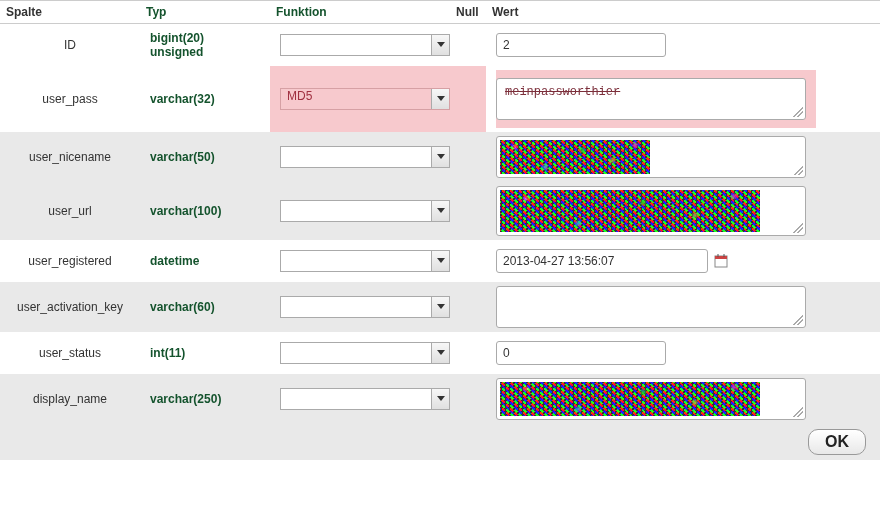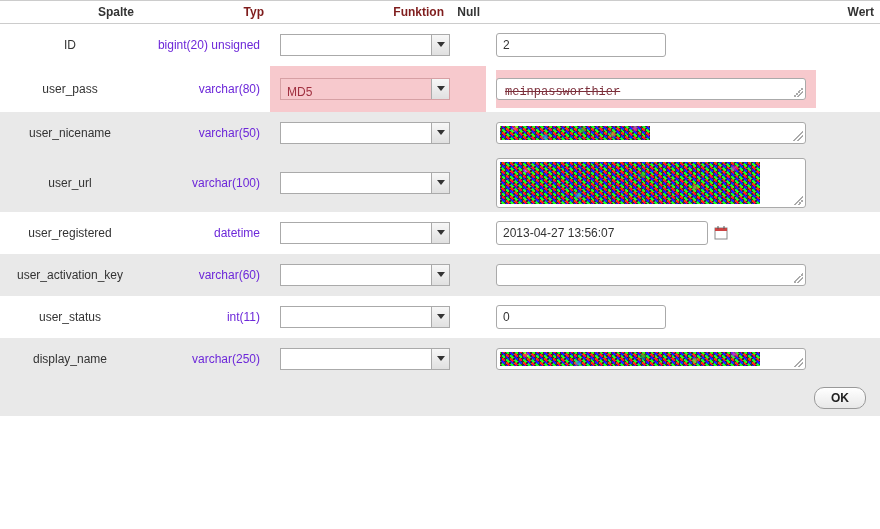--- a/index.html
+++ b/index.html
@@ -10,48 +10,48 @@
     color: #333;
     background: #fff;
     width: 880px;
   }
   table.main {
     width: 100%;
     border-collapse: collapse;
     table-layout: fixed;
   }
   thead th {
-    text-align: right;
+    text-align: left;
     padding: 4px 6px;
     font-weight: bold;
     background: #fff;
     border-bottom: 1px solid #ccc;
     border-top: 1px solid #ccc;
   }
-  thead th.sortable { color: #7f1d1d; cursor: pointer; }
+  thead th.sortable { color: #14532d; cursor: pointer; }
   tbody tr.odd  { background: #ffffff; }
   tbody tr.even { background: #e9e9e9; }
   tbody td {
     padding: 4px 10px;
     vertical-align: middle;
     height: 42px;
   }
   td.col-spalte { text-align: center; color: #333; }
-  td.col-typ    { text-align: right; color: #6d28d9; }
+  td.col-typ    { text-align: left; color: #14532d; font-weight: bold; }
   td.col-funk   { }
   td.col-null   { text-align: center; }
   td.col-wert   { }
 
   .select-wrap {
     width: 170px;
     height: 22px;
     background: #fff;
     border: 1px solid #aaa;
     display: flex;
-    align-items: flex-end;
+    align-items: flex-start;
     justify-content: space-between;
     padding-left: 6px;
     position: relative;
   }
   .select-wrap .arrow-box {
     width: 18px;
     height: 100%;
     border-left: 1px solid #aaa;
     background: linear-gradient(#f7f7f7,#e0e0e0);
     display: flex;
@@ -72,21 +72,21 @@
     height: 24px;
     border: 1px solid #aaa;
     border-radius: 3px;
     padding: 2px 6px;
     font-size: 12px;
     color: #333;
     background: #fff;
   }
   .textarea-wrap {
     width: 310px;
-    height: 22px;
+    height: 42px;
     border: 1px solid #aaa;
     border-radius: 3px;
     position: relative;
     background: #fff;
     overflow: hidden;
   }
   .textarea-wrap.tall { height: 50px; }
   .textarea-wrap .resize-handle {
     position: absolute;
     right: 2px; bottom: 2px;
@@ -143,21 +143,21 @@
     height: 36px;
     text-align: right;
     padding-right: 14px;
   }
   .ok-btn {
     background: linear-gradient(#fff, #e8e8e8);
     border: 1px solid #999;
     border-radius: 10px;
     padding: 3px 16px;
     font-weight: bold;
-    font-size: 12px;
+    font-size: 16px;
     color: #222;
     cursor: pointer;
     text-align: right;
   }
 </style>
 </head>
 <body>
 
 <table class="main">
   <colgroup>
@@ -186,21 +186,21 @@
             <span class="arrow-box">
               <span class="arrow"></span>
             </span>
           </div>
         </td>
         <td class="col-null"></td>
         <td class="col-wert"><input class="text-input" value="2" style=""></td>
       </tr>
       <tr class="odd">
         <td class="col-spalte">user_pass</td>
-        <td class="col-typ">varchar(80)</td>
+        <td class="col-typ">varchar(32)</td>
         <td class="col-funk hl-pink">
           <div class="select-wrap highlight">
             <span class="label">MD5</span>
             <span class="arrow-box">
               <span class="arrow"></span>
             </span>
           </div>
         </td>
         <td class="col-null hl-pink"></td>
         <td class="col-wert"><span class="pink-wrap"><div class="textarea-wrap" style="background: rgb(255, 255, 255);"><span class="passtext">meinpassworthier</span><span class="resize-handle"></span></div></span></td>

